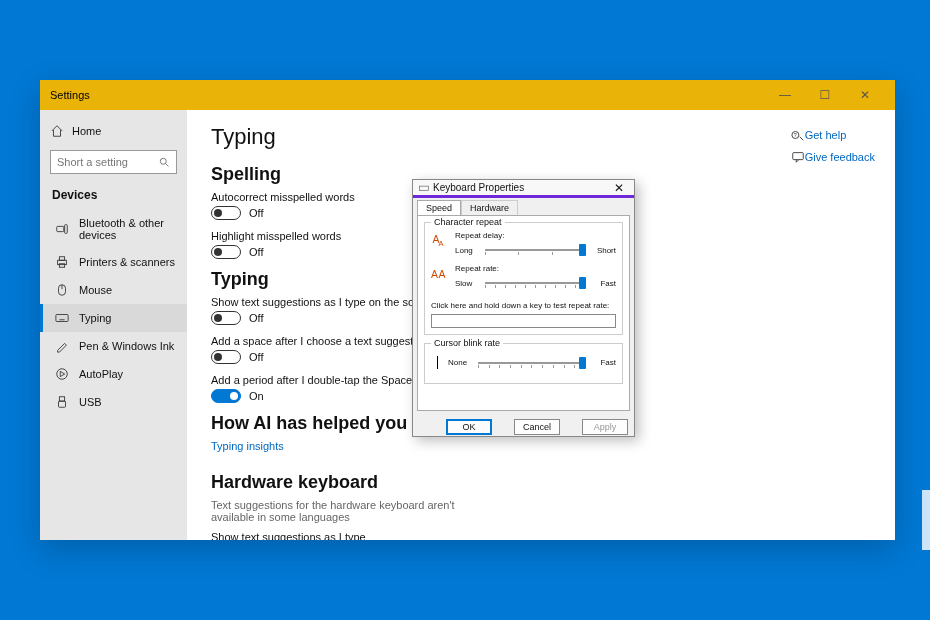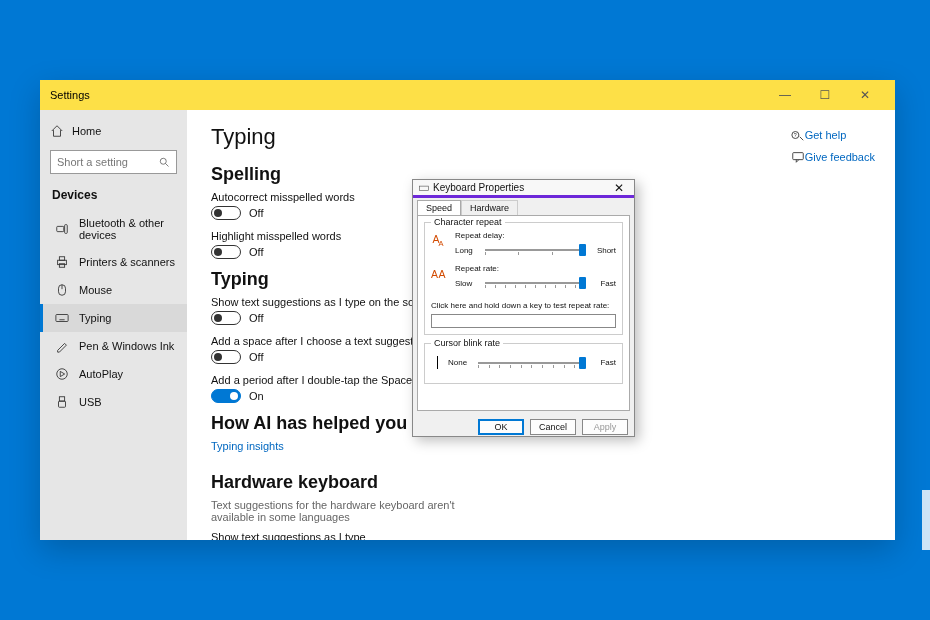--- a/index.html
+++ b/index.html
@@ -13,21 +13,21 @@
   width: 855px; height: 460px;
   background: #fff;
   box-shadow: 0 10px 30px rgba(0,0,0,0.2);
   overflow: hidden;
   display: flex;
   flex-direction: column;
 }
 
 .titlebar {
   height: 30px; display: flex; align-items: center; padding: 0 10px; font-size: 11px;
-  background: #fde047;
+  background: #eab308;
 }
 .titlebar-title { flex: 0 0 auto; }
 .titlebar-spacer { flex: 1; }
 .titlebar-btn { width: 40px; text-align: center; font-size: 12px; color: #555; cursor: pointer; }
 
 .window-body { flex: 1; display: flex; overflow: hidden; }
 
 .sidebar {
   width: 147px; background: #e6e6e6; padding: 8px 0; font-size: 11px; color: #111;
   display: flex; flex-direction: column; overflow: hidden;
@@ -101,21 +101,21 @@
 .slider-line { position: absolute; top: 5px; left: 0; right: 0; height: 2px; background: #999; }
 .slider-ticks { position: absolute; top: 8px; left: 0; right: 0; height: 3px; display: flex; justify-content: space-between; }
 .slider-ticks span { width: 1px; height: 3px; background: #999; }
 .slider-thumb { position: absolute; top: 0; width: 7px; height: 12px; background: #0078d4; border-radius: 1px; }
 .icon-kb { width: 18px; height: 18px; flex-shrink: 0; margin-right: 4px; }
 .row-with-icon { display: flex; align-items: flex-start; gap: 2px; }
 .row-body { flex: 1; }
 .sub-lbl { font-size: 8px; margin-bottom: 2px; }
 .test-input { width: 100%; border: 1px solid #888; height: 14px; margin-top: 2px; }
 .cursor-demo { width: 1px; height: 13px; background: #000; margin: 0 6px; }
-.dlg-buttons { display: flex; justify-content: flex-end; gap: 6px; padding: 4px 6px; }
+.dlg-buttons { display: flex; justify-content: flex-end; gap: 22px; padding: 4px 6px; }
 .dlg-btn {
   font-size: 9px; padding: 2px 0; width: 46px; text-align: center;
   border: 1px solid #888; background: #fdfdfd; cursor: pointer;
 }
 .dlg-btn.default { border-color: #0078d4; box-shadow: 0 0 0 1px #0078d4 inset; }
 .dlg-btn.disabled { color: #999; }
 svg { display: block; }
 </style>
 </head>
 <body>

